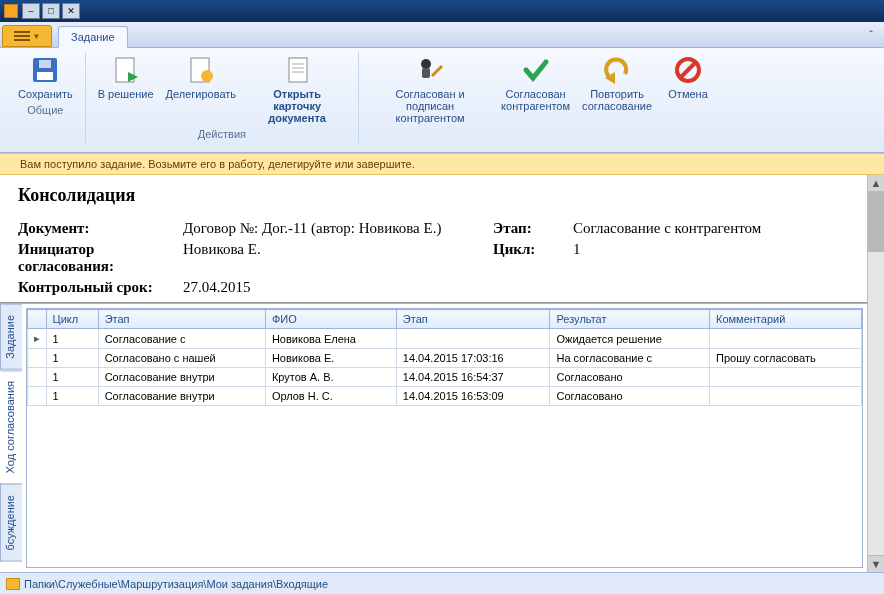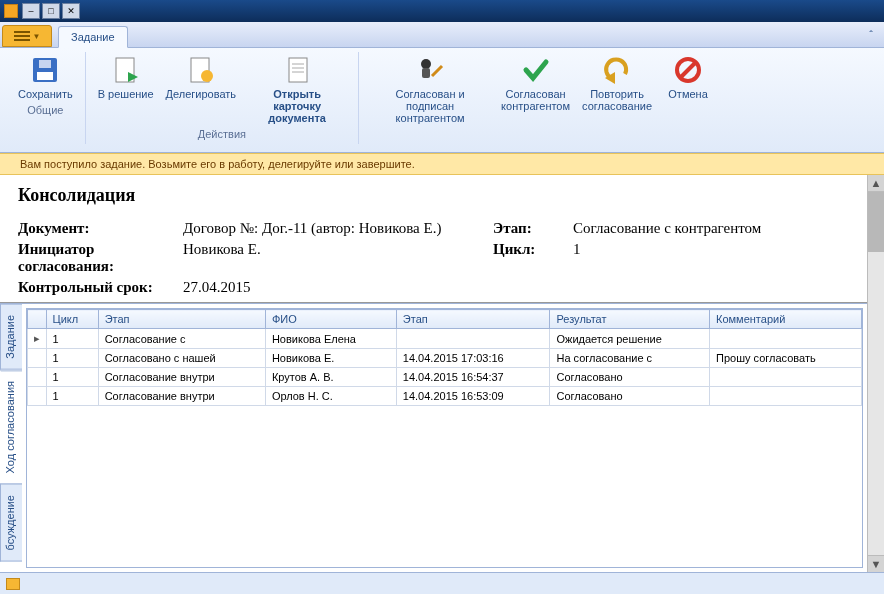--- a/index.html
+++ b/index.html
@@ -350,13 +350,14 @@
   <div class="vscroll">
     <div class="arrow">▲</div>
     <div class="thumb" style="height:60px;"></div>
     <div class="track"></div>
     <div class="arrow" style="border-bottom:none;border-top:1px solid #bbb;">▼</div>
   </div>
 </div>
 
 <div class="statusbar">
   <div class="folder-icon"></div>
+  <span>Папки\Служебные\Маршрутизация\Мои задания\Входящие</span>
 </div>
 
 </body></html>

